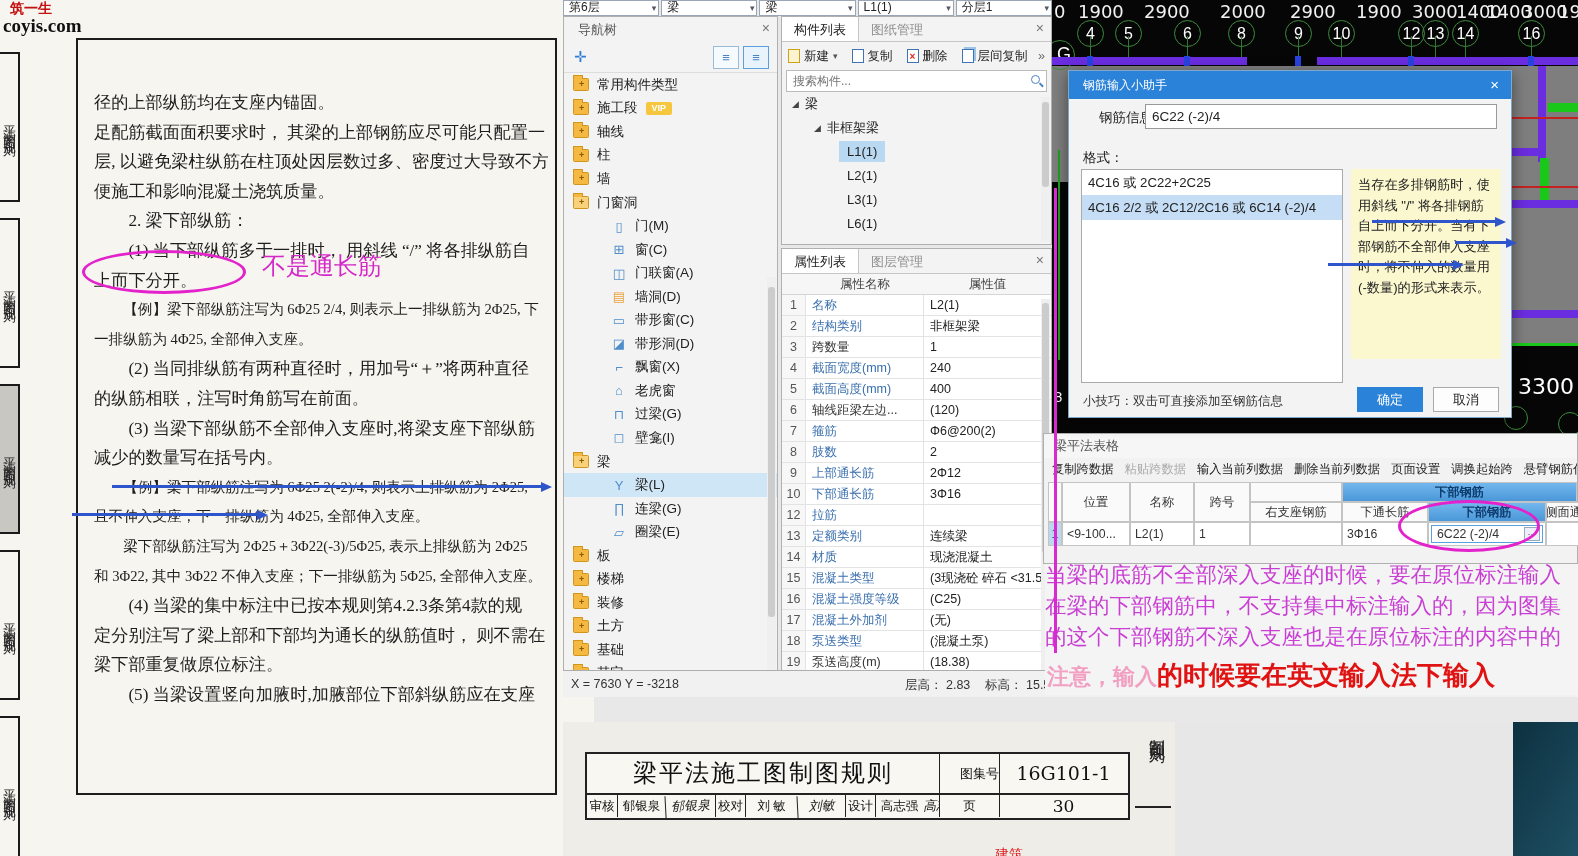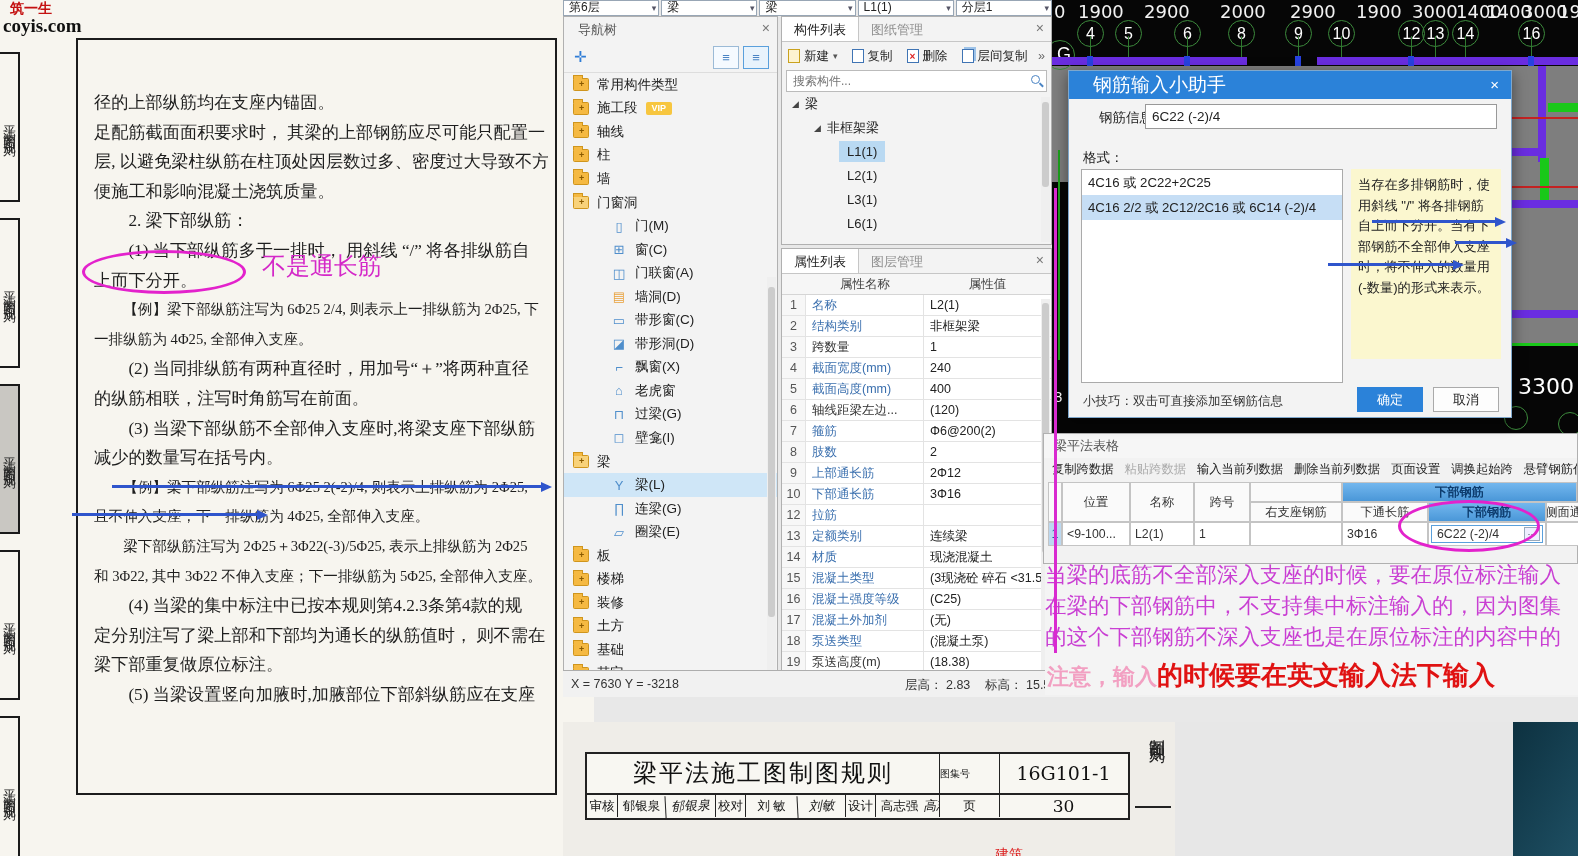--- a/index.html
+++ b/index.html
@@ -99,21 +99,21 @@
 .vlinex{position:absolute;top:36px;width:1px;height:22px;background:#2f7a2f}
 .cadgray{position:absolute;background:#7e7e7e}
 .beam{position:absolute;left:0;top:57px;width:526px;height:8px;background:#6a2de0}
 .tick{position:absolute;top:56px;width:6px;height:10px;background:#2742e0}
 .dimR{position:absolute;font-size:22px;color:#fff;font-family:"DejaVu Sans",sans-serif}
 .glabel{position:absolute;left:5px;top:44px;font-size:18px;color:#fff}
 .gcirc{position:absolute;left:-7px;top:40px;width:30px;height:30px;border:1px solid #3c8a3c;border-radius:50%}
 
 
 .dialog{position:absolute;left:1068px;top:70px;width:444px;height:348px;background:#f3f3f3;border:1px solid #7ea7cc;box-shadow:0 4px 14px rgba(0,0,0,.45);z-index:10}
-.dlg-title{height:28px;background:#2b82d9;color:#fff;font-size:19px;line-height:28px;padding-left:24px}
+.dlg-title{height:28px;background:#2b82d9;color:#fff;font-size:12px;line-height:28px;padding-left:14px}
 .dlg-x{position:absolute;right:12px;top:5px;color:#fff;font-size:15px}
 .dlg-lab{position:absolute;font-size:13.5px;color:#222}
 .dlg-input{position:absolute;left:76px;top:33px;width:352px;height:25px;border:1px solid #999;background:#fff;font-size:13.5px;padding-left:6px;font-family:"Liberation Sans",sans-serif;color:#222}
 .dlg-list{position:absolute;left:12px;top:98px;width:262px;height:214px;background:#fff;border:1px solid #aaa;overflow:hidden}
 .opt{height:25px;line-height:25px;padding-left:6px;font-size:13.2px;color:#222;white-space:nowrap}
 .opt.sel{background:#c6def5}
 .dlg-help{position:absolute;left:282px;top:98px;width:150px;height:190px;background:#fbf7cf;padding:6px 7px;font-size:13.2px;line-height:20.5px;color:#222}
 .dlg-tip{position:absolute;left:14px;top:322px;font-size:12.5px;color:#333}
 .btn-ok{position:absolute;left:288px;top:316px;width:66px;height:25px;background:#2b82d9;color:#fff;text-align:center;line-height:25px;font-size:13px}
 .btn-cancel{position:absolute;left:364px;top:316px;width:66px;height:25px;background:#fdfdfd;border:1px solid #aaa;text-align:center;line-height:23px;font-size:13px;color:#222}
@@ -138,21 +138,21 @@
 .pline{font-size:21.5px;line-height:31px;color:#c93fd3;font-family:"Liberation Sans",sans-serif;white-space:nowrap}
 .warn{position:absolute;left:2px;top:98px;white-space:nowrap}
 .warn .pre{color:#f2a0c2;font-size:22px;font-weight:bold}
 .warn .main{color:#e01212;font-size:26px;font-weight:bold}
 
 
 .page2{position:absolute;left:563px;top:722px;width:612px;height:134px;background:#efede8}
 .tblock{position:absolute;left:22px;top:30px;width:545px;height:68px;border:2.5px solid #222;background:#f8f7f2;font-family:"Liberation Serif",serif;color:#111}
 .tb-r1{display:flex;height:39px}
 .tb-r1 .t{width:352px;text-align:center;font-size:24px;letter-spacing:2px;line-height:39px}
-.tb-r1 .a{width:60px;border-left:1.5px solid #222;font-size:10px;text-align:left;line-height:39px}
+.tb-r1 .a{width:60px;border-left:1.5px solid #222;font-size:13px;text-align:right;line-height:39px}
 .tb-r1 .n{width:128px;border-left:1.5px solid #222;font-size:19px;text-align:center;line-height:39px;font-family:"DejaVu Serif",serif}
 .tb-r2{display:flex;height:24px;border-top:2px solid #222;font-size:12.5px}
 .tb-r2 div{border-left:1px solid #222;text-align:center;line-height:22px;overflow:hidden;white-space:nowrap}
 .tb-r2 div:first-child{border-left:none}
 .sig{font-style:italic;font-family:"DejaVu Serif",serif;transform:rotate(-3deg);color:#1a1a1a;font-size:13px}
 .vlabel{position:absolute;left:1146px;top:726px;writing-mode:vertical-lr;text-orientation:upright;font-size:16px;letter-spacing:3px;color:#222;font-family:"Liberation Serif",serif}
 .vlabel-line{position:absolute;left:1135px;top:806px;width:36px;height:2px;background:#222}
 .grayfill{position:absolute;left:1175px;top:722px;width:338px;height:134px;background:#e7e7e7}
 .teal{position:absolute;left:1513px;top:722px;width:65px;height:134px;background:linear-gradient(120deg,#0d3140,#1e4f63)}
 .redfrag{position:absolute;left:995px;top:846px;width:130px;height:10px;overflow:hidden;color:#d22;font-size:14px;z-index:3}

